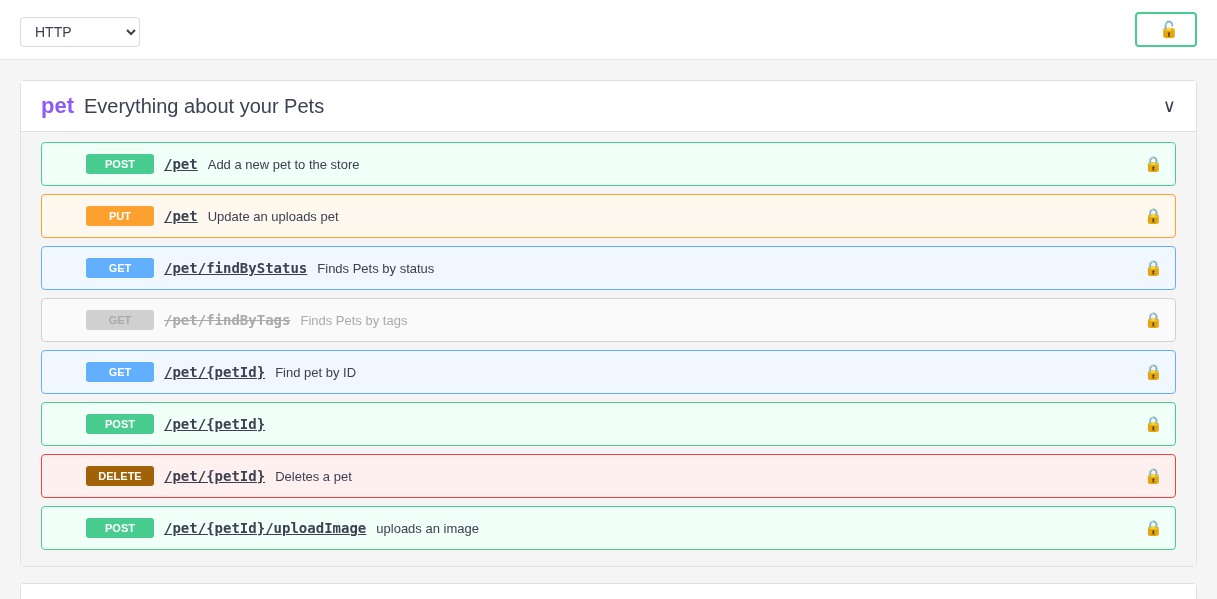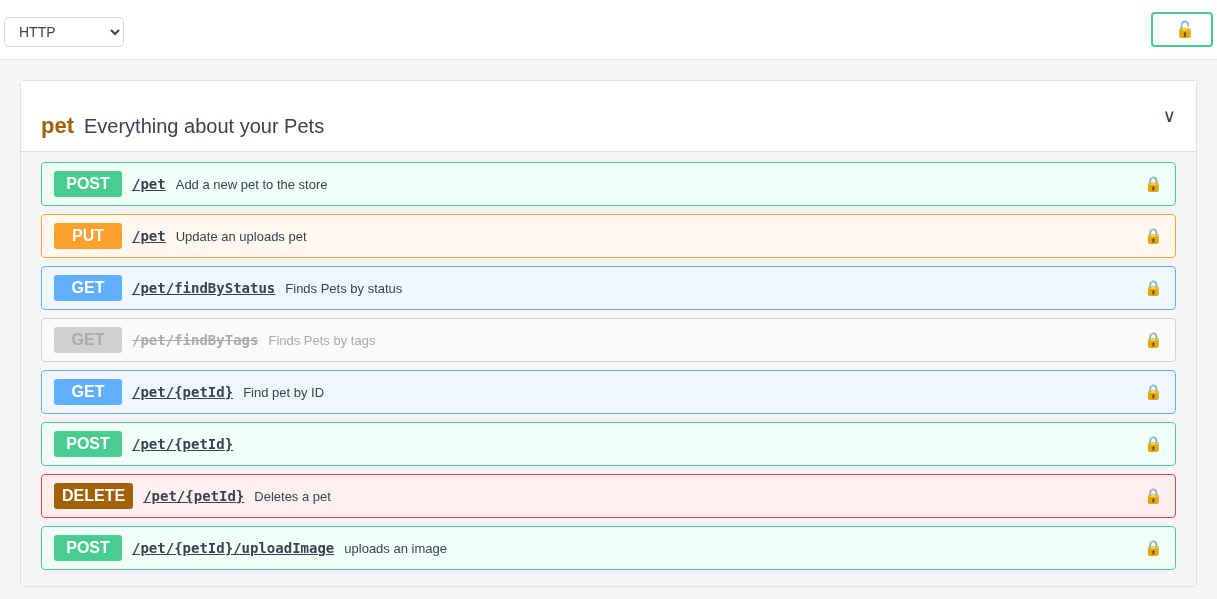--- a/index.html
+++ b/index.html
@@ -8,21 +8,21 @@
       background: #fff;
       color: #3b4151;
       font-size: 14px;
     }
 
     
     .top-bar {
       display: flex;
       align-items: center;
       justify-content: space-between;
-      padding: 12px 4px;
+      padding: 12px 20px;
       border-bottom: 1px solid #e8e8e8;
     }
     .schemes-section {
       display: flex;
       flex-direction: column;
       gap: 4px;
     }
     .schemes-label {
       font-size: 12px;
       font-weight: 700;
@@ -81,22 +81,21 @@
       cursor: pointer;
     }
     .section-title-group {
       display: flex;
       align-items: baseline;
       gap: 10px;
     }
     .section-name {
       font-size: 22px;
       font-weight: 700;
-      color: #a16207;
-      margin-top: 20px;
+      color: #8b5cf6;
     }
     .section-desc {
       font-size: 20px;
       color: #3b4151;
     }
     .chevron {
       font-size: 18px;
       color: #3b4151;
     }
 
@@ -127,24 +126,25 @@
       flex: 1;
     }
 
     .method-badge {
       display: inline-flex;
       align-items: center;
       justify-content: center;
       min-width: 68px;
       padding: 4px 8px;
       border-radius: 3px;
-      font-size: 16px;
+      font-size: 11px;
       font-weight: 700;
       color: #fff;
       text-transform: uppercase;
+      margin-left: 32px;
     }
 
     .method-post { background: #49cc90; }
     .method-put { background: #fca130; }
     .method-get { background: #61affe; }
     .method-delete { background: #a16207; }
     .method-get-deprecated {
       background: #d0d0d0;
       color: #aaa;
     }

